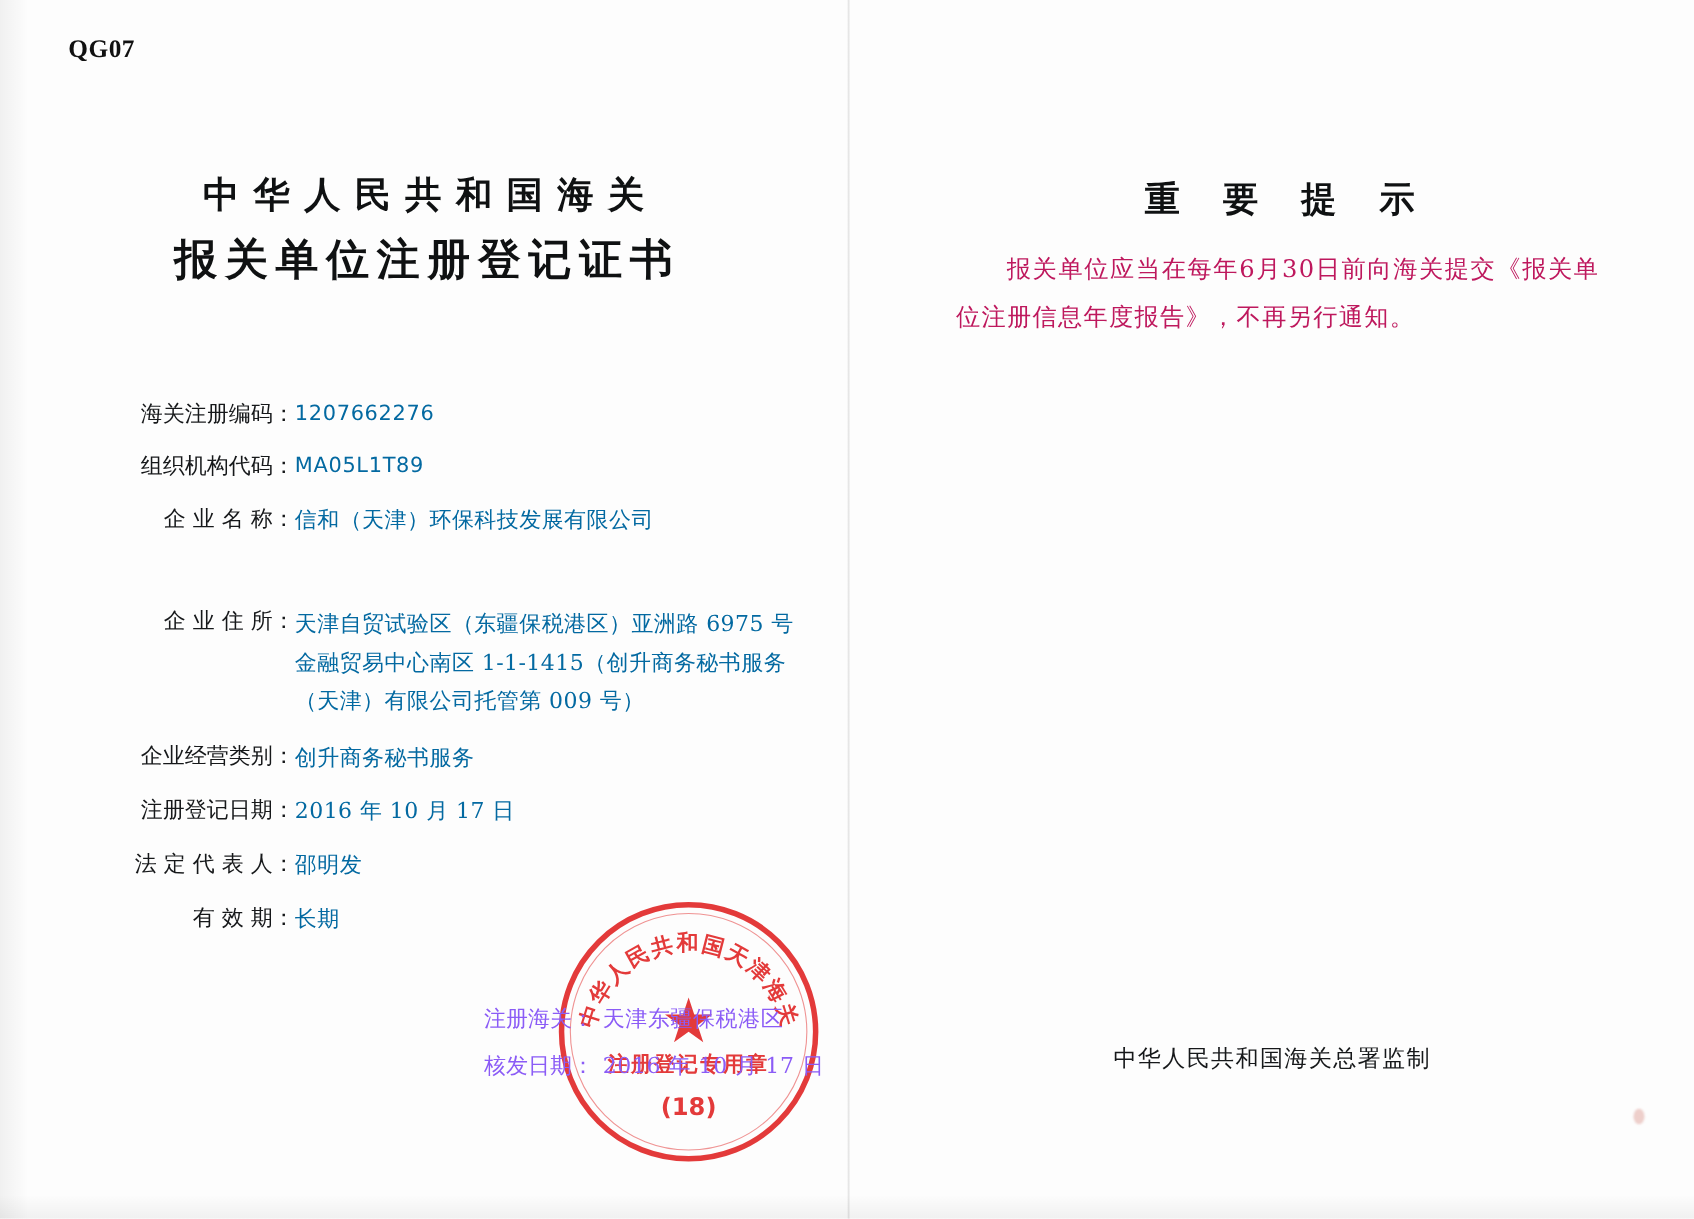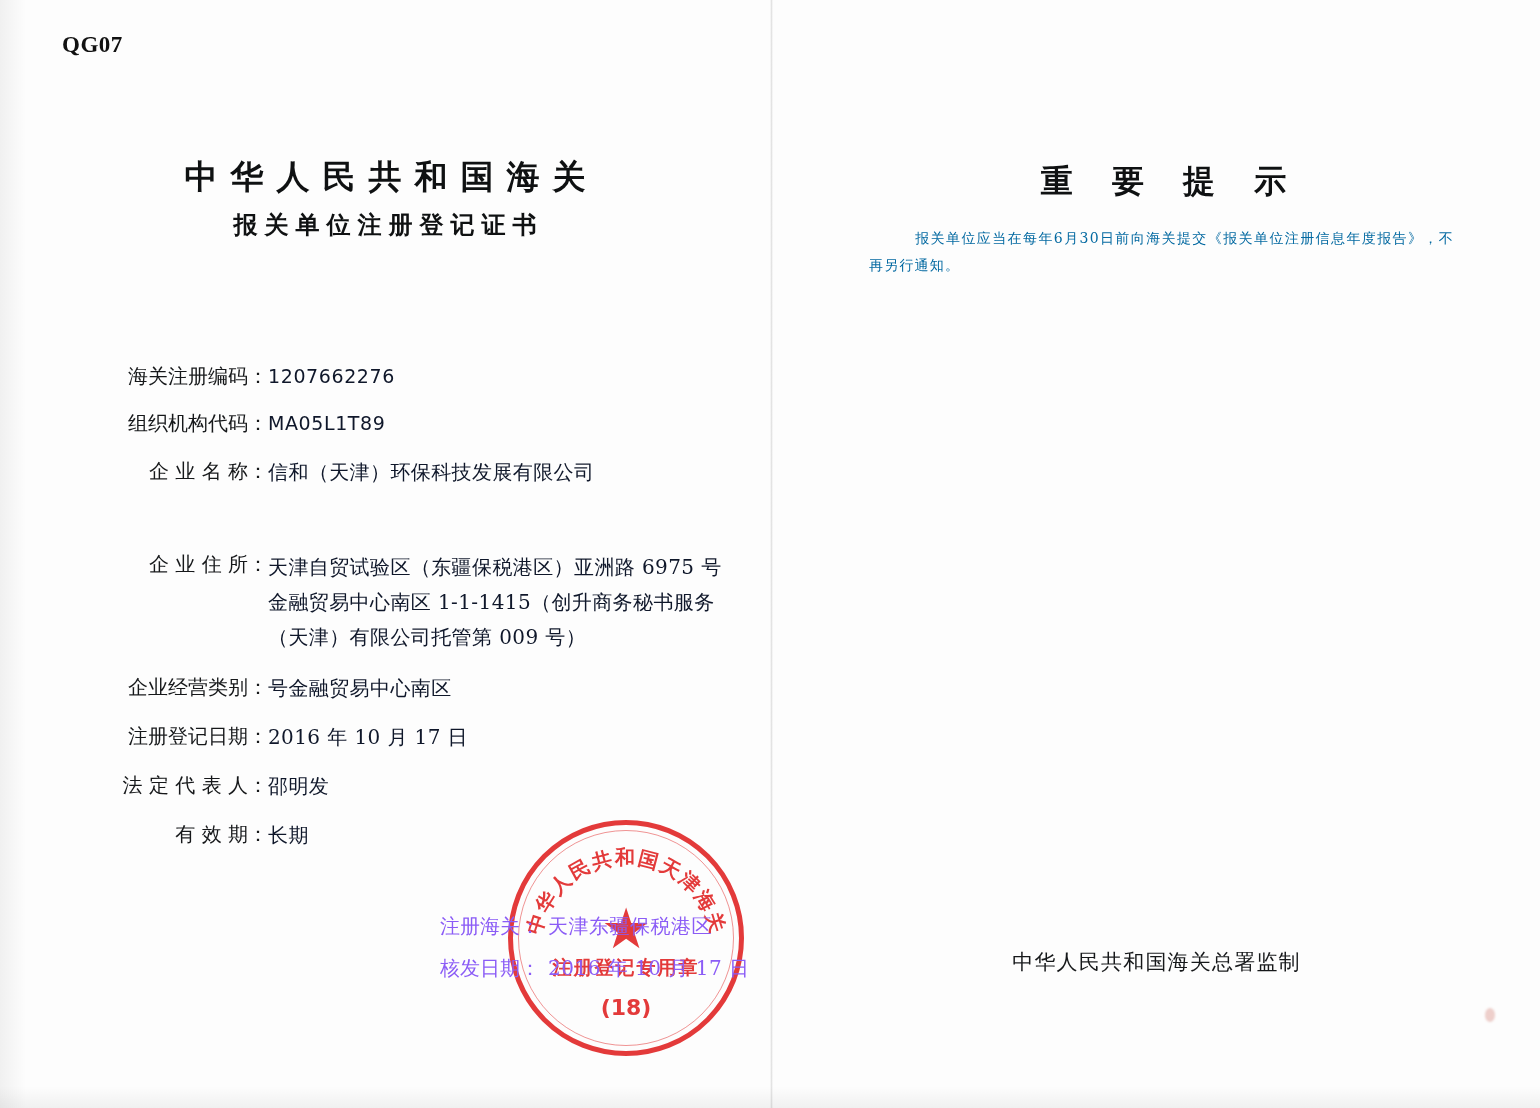--- a/index.html
+++ b/index.html
@@ -75,21 +75,21 @@
     font-family: "DejaVu Serif", "Liberation Serif", serif;
     font-size: 33px;
     font-weight: bold;
     letter-spacing: 13px;
     padding-left: 13px;
     color: #0f1112;
     line-height: 1.35;
   }
   .title-line2 {
     font-family: "DejaVu Serif", "Liberation Serif", serif;
-    font-size: 24px;
+    font-size: 39px;
     font-weight: bold;
     letter-spacing: 7px;
     padding-left: 7px;
     color: #0f1112;
     line-height: 1.55;
     margin-top: 6px;
   }
 
   
   .fields {
@@ -109,21 +109,21 @@
     font-size: 20px;
     font-family: "DejaVu Serif", "Liberation Serif", serif;
     color: #16181a;
     white-space: nowrap;
     line-height: 1.45;
     text-align: right;
   }
   .field-value {
     font-size: 20px;
     font-family: "DejaVu Serif", "Liberation Serif", serif;
-    color: #0f172a;
+    color: #0369a1;
     line-height: 1.55;
     letter-spacing: 0.4px;
   }
   .field-value.num {
     font-family: "DejaVu Sans", "Liberation Sans", sans-serif;
     font-size: 19px;
     letter-spacing: 0.6px;
   }
   .gap-row { height: 44px; }
   .addr-value {
@@ -231,24 +231,24 @@
     letter-spacing: 14px;
     padding-left: 14px;
     color: #0f1112;
   }
   .notice-body {
     position: absolute;
     left: 96px;
     top: 225px;
     width: 585px;
     font-family: "DejaVu Serif", "Liberation Serif", serif;
-    font-size: 14px;
+    font-size: 22px;
     line-height: 1.95;
     letter-spacing: 1.2px;
-    color: #0369a1;
+    color: #be185d;
     text-align: justify;
   }
   .notice-body .indent { display: inline-block; width: 46px; }
 
   .issuer {
     position: absolute;
     left: 0;
     right: 0;
     top: 948px;
     text-align: center;
@@ -306,21 +306,21 @@
 
       <div class="gap-row"></div>
 
       <div class="field-row">
         <div class="field-label">企 业 住 所：</div>
         <div class="field-value addr-value">天津自贸试验区（东疆保税港区）亚洲路 6975 号金融贸易中心南区 1-1-1415（创升商务秘书服务（天津）有限公司托管第 009 号）</div>
       </div>
 
       <div class="field-row">
         <div class="field-label">企业经营类别：</div>
-        <div class="field-value">号金融贸易中心南区</div>
+        <div class="field-value">创升商务秘书服务</div>
       </div>
 
       <div class="field-row">
         <div class="field-label">注册登记日期：</div>
         <div class="field-value">2016 年 10 月 17 日</div>
       </div>
 
       <div class="field-row">
         <div class="field-label">法 定 代 表 人：</div>
         <div class="field-value">邵明发</div>

